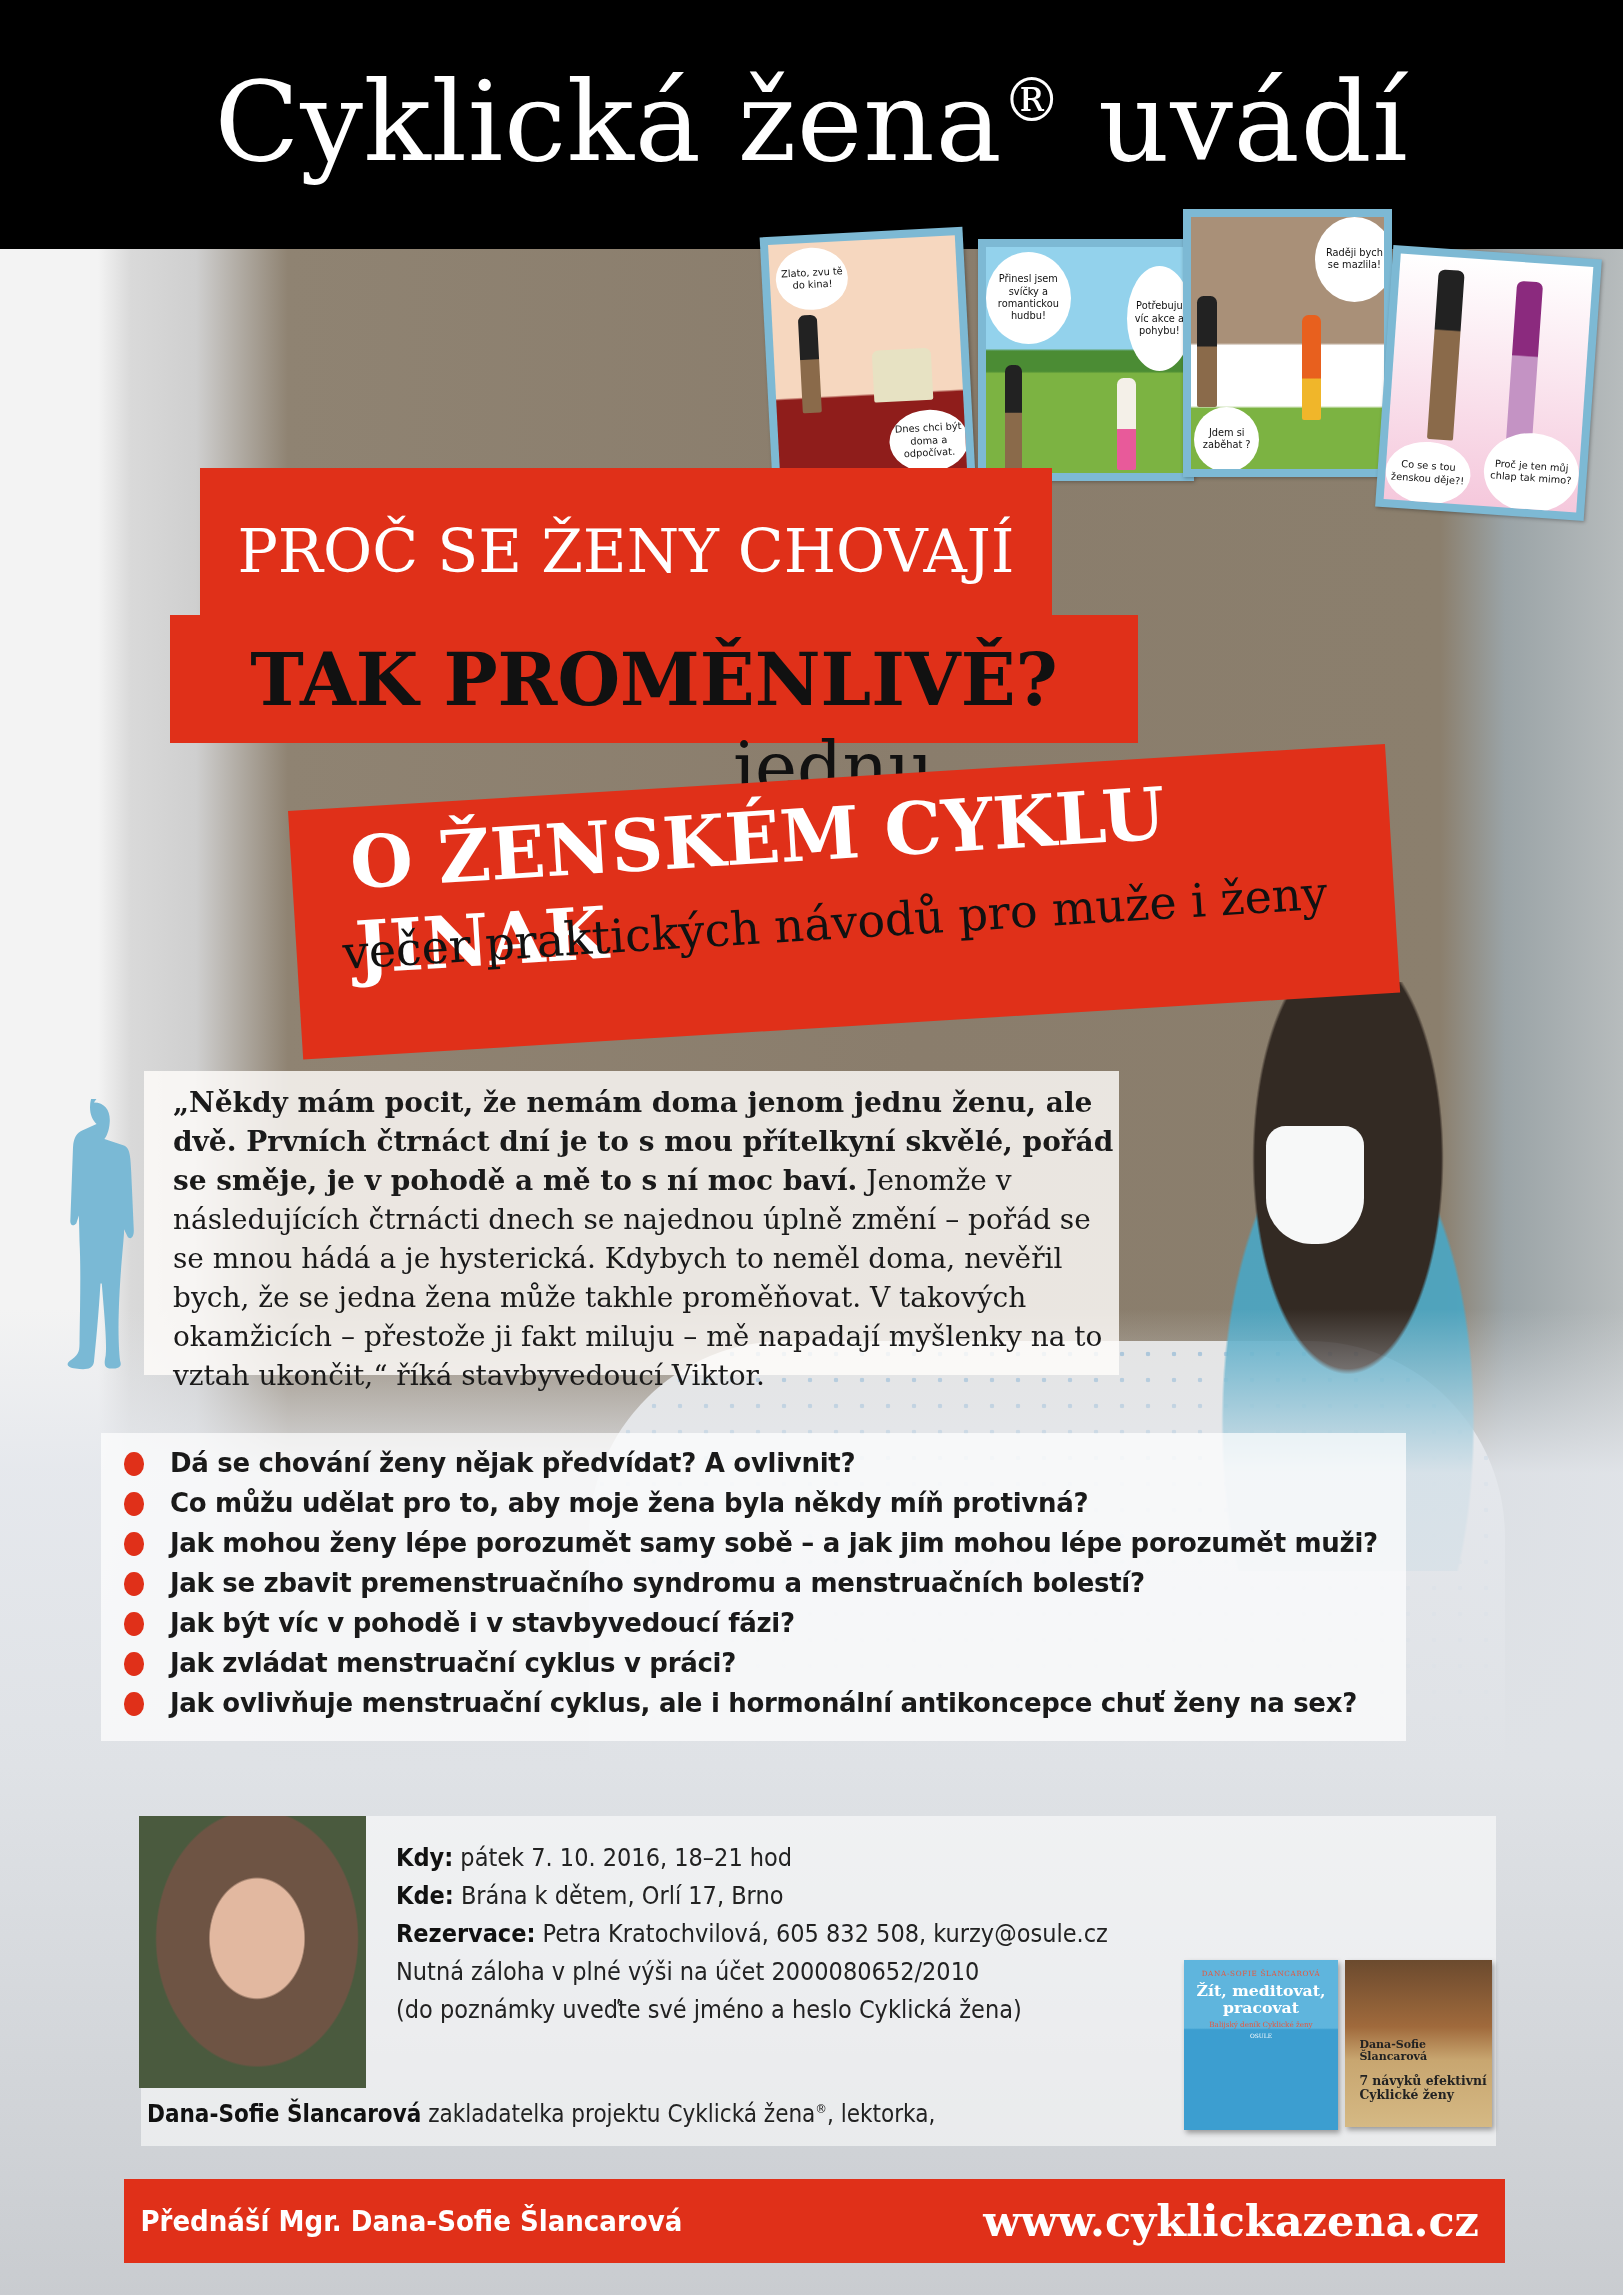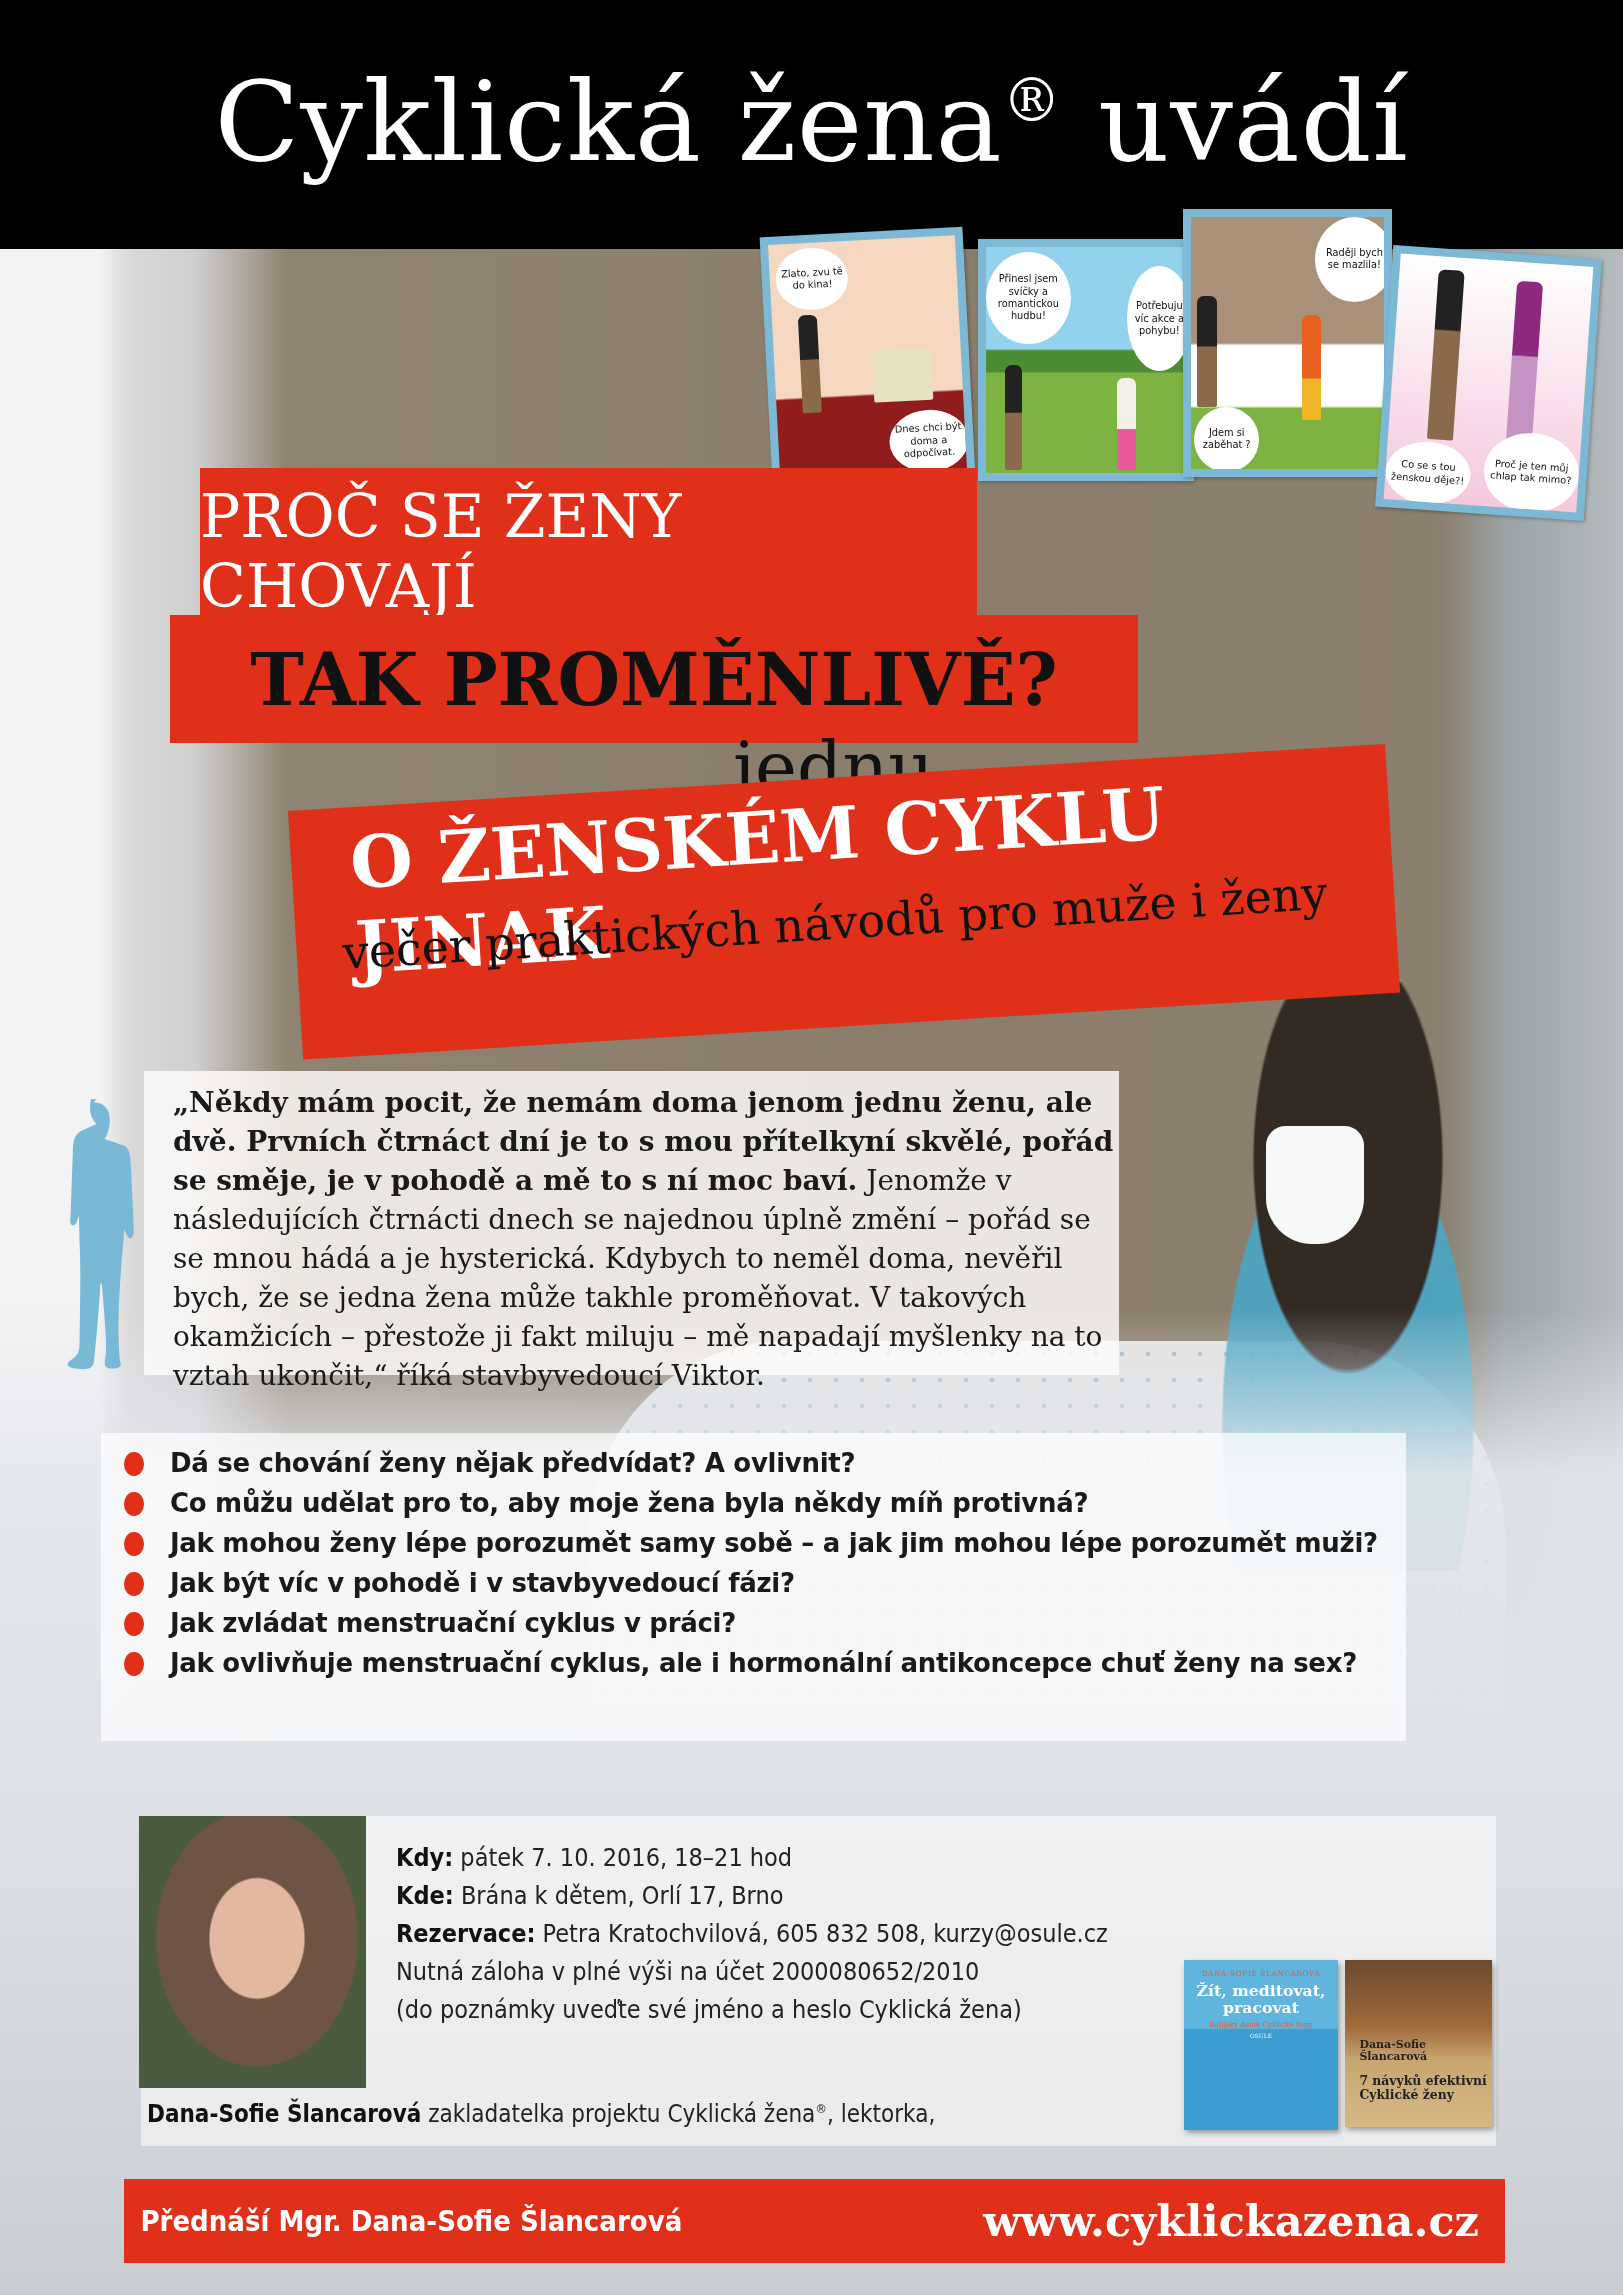--- a/index.html
+++ b/index.html
@@ -52,21 +52,21 @@
     font-family: "DejaVu Sans", sans-serif; font-size: 9.8px; line-height: 12.4px;
     text-align: center; display: flex; align-items: center; justify-content: center; padding: 3.9px;
     color: #111;
   }
   .fig { position: absolute; border-radius: 6.5px 6.5px 2px 2px; }
 
   .red-block {
     position: absolute; background: #e03019; color: #fff;
     font-family: "DejaVu Serif", serif;
   }
-  .headline1 { left: 200px; top: 468px; width: 777px; height: 154px; font-size: 60px; display: flex; align-items: center; justify-content: center; padding-top: 11px;}
+  .headline1 { left: 200px; top: 468px; width: 852px; height: 154px; font-size: 60px; display: flex; align-items: center; justify-content: center; padding-top: 11px;}
   .headline2 { left: 170px; top: 615px; width: 968px; height: 128px; font-size: 72px; color: #111; font-weight: bold; display: flex; align-items: center; justify-content: center; }
   .aneb { position: absolute; left: 733px; top: 726px; font-size: 71px; color: #111; }
   .headline3 {
     left: 288px; top: 811px; width: 1099px; height: 249px;
     transform: rotate(-3.5deg); transform-origin: left top;
   }
   .headline3 .l1 { position: absolute; left: 59px; top: 13px; font-size: 72px; font-weight: bold; }
   .headline3 .l2 { position: absolute; left: 46px; top: 118px; font-size: 46px; color: #111; }
 
   .quote-box {
@@ -193,20 +193,21 @@
 <svg class="silhouette" viewBox="0 0 130 420">
   <path fill="#7ab9d5" d="M58 5c18 0 26 14 24 32-1 12-5 20-8 24l30 10c8 4 10 12 11 40l4 90c0 10-4 14-9 10l-6-12 0 6c-2 30-6 60-8 120-1 30 0 60 2 75 3 8 0 12-14 12-12 0-10-10-8-20 2-20-2-60-6-110h-2c-3 50-7 90-10 120-2 12-14 12-28 10-14-2-16-8-6-14 12-8 12-14 12-30 1-60 2-110 0-150l-1-40-4 12c-6 6-10 2-9-6l4-110c1-16 6-22 14-26l22-10c-6-6-10-14-10-26 0-16 8-32 24-32z"></path>
 </svg>
 <div class="quote-text"><b>„Někdy mám pocit, že nemám doma jenom jednu ženu, ale dvě. Prvních čtrnáct dní je to s mou přítelkyní skvělé, pořád se směje, je v pohodě a mě to s ní moc baví.</b><span> Jenomže v následujících čtrnácti dnech se najednou úplně změní – pořád se se mnou hádá a je hysterická. Kdybych to neměl doma, nevěřil bych, že se jedna žena může takhle proměňovat. V takových okamžicích – přestože ji fakt miluju – mě napadají myšlenky na to vztah ukončit,“ říká stavbyvedoucí Viktor.</span></div>
 
 <div class="questions-box"></div>
 <ul class="questions">
   <li><span class="dot"></span><span>Dá se chování ženy nějak předvídat? A ovlivnit?</span></li>
   <li><span class="dot"></span><span>Co můžu udělat pro to, aby moje žena byla někdy míň protivná?</span></li>
   <li><span class="dot"></span><span>Jak mohou ženy lépe porozumět samy sobě – a jak jim mohou lépe porozumět muži?</span></li>
+  <li><span class="dot"></span><span>Jak se zbavit premenstruačního syndromu a menstruačních bolestí?</span></li>
   <li><span class="dot"></span><span>Jak být víc v pohodě i v stavbyvedoucí fázi?</span></li>
   <li><span class="dot"></span><span>Jak zvládat menstruační cyklus v práci?</span></li>
   <li><span class="dot"></span><span>Jak ovlivňuje menstruační cyklus, ale i hormonální antikoncepce chuť ženy na sex?</span></li>
 </ul>
 
 <div class="info-box"></div>
 <div class="speaker-photo"></div>
 <div class="info">
   <div><b>Kdy:</b><span> pátek 7. 10. 2016, 18–21 hod</span></div>
   <div><b>Kde:</b><span> Brána k dětem, Orlí 17, Brno</span></div>

